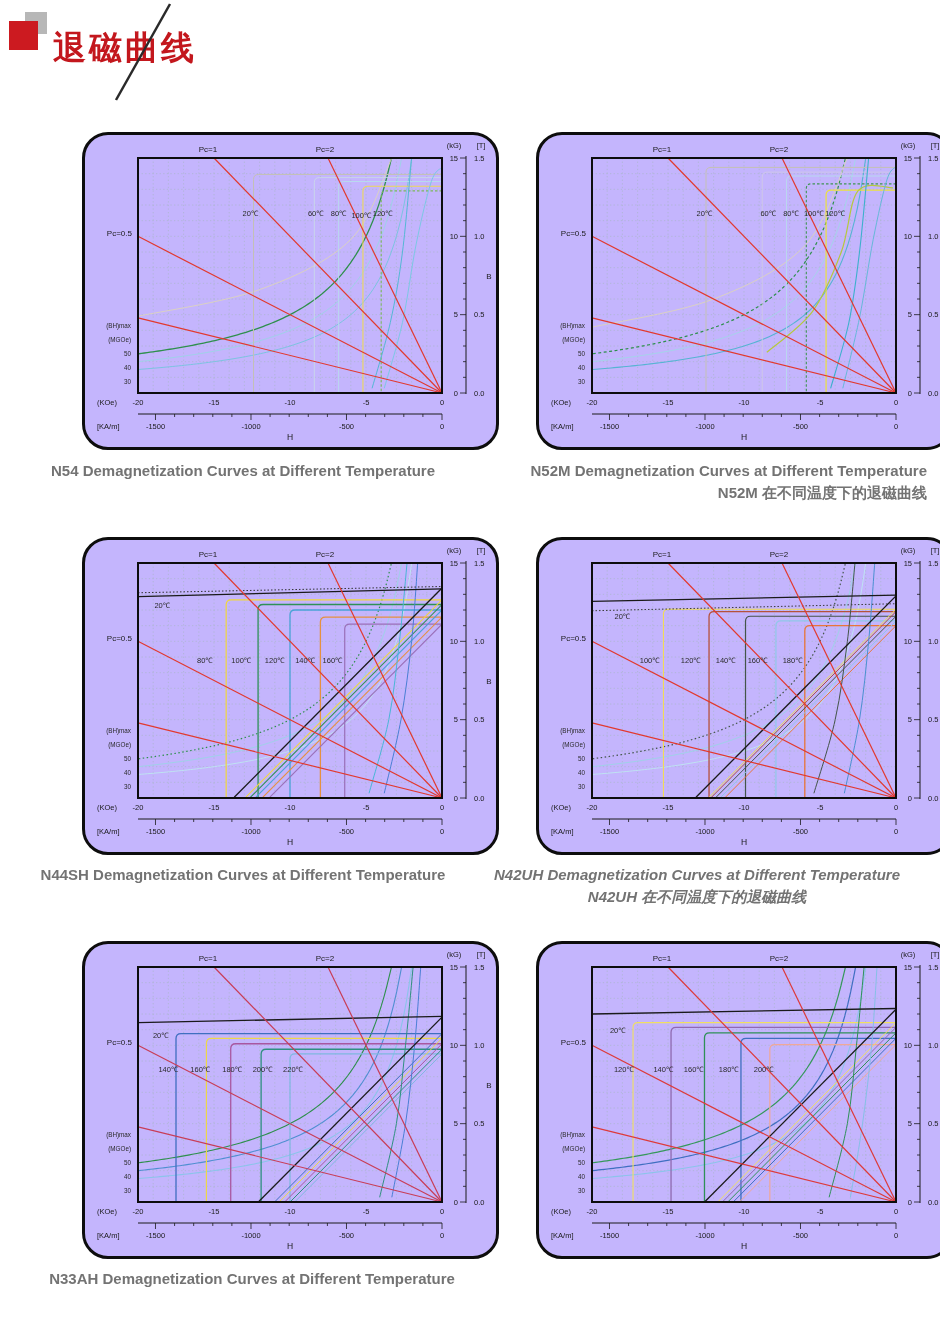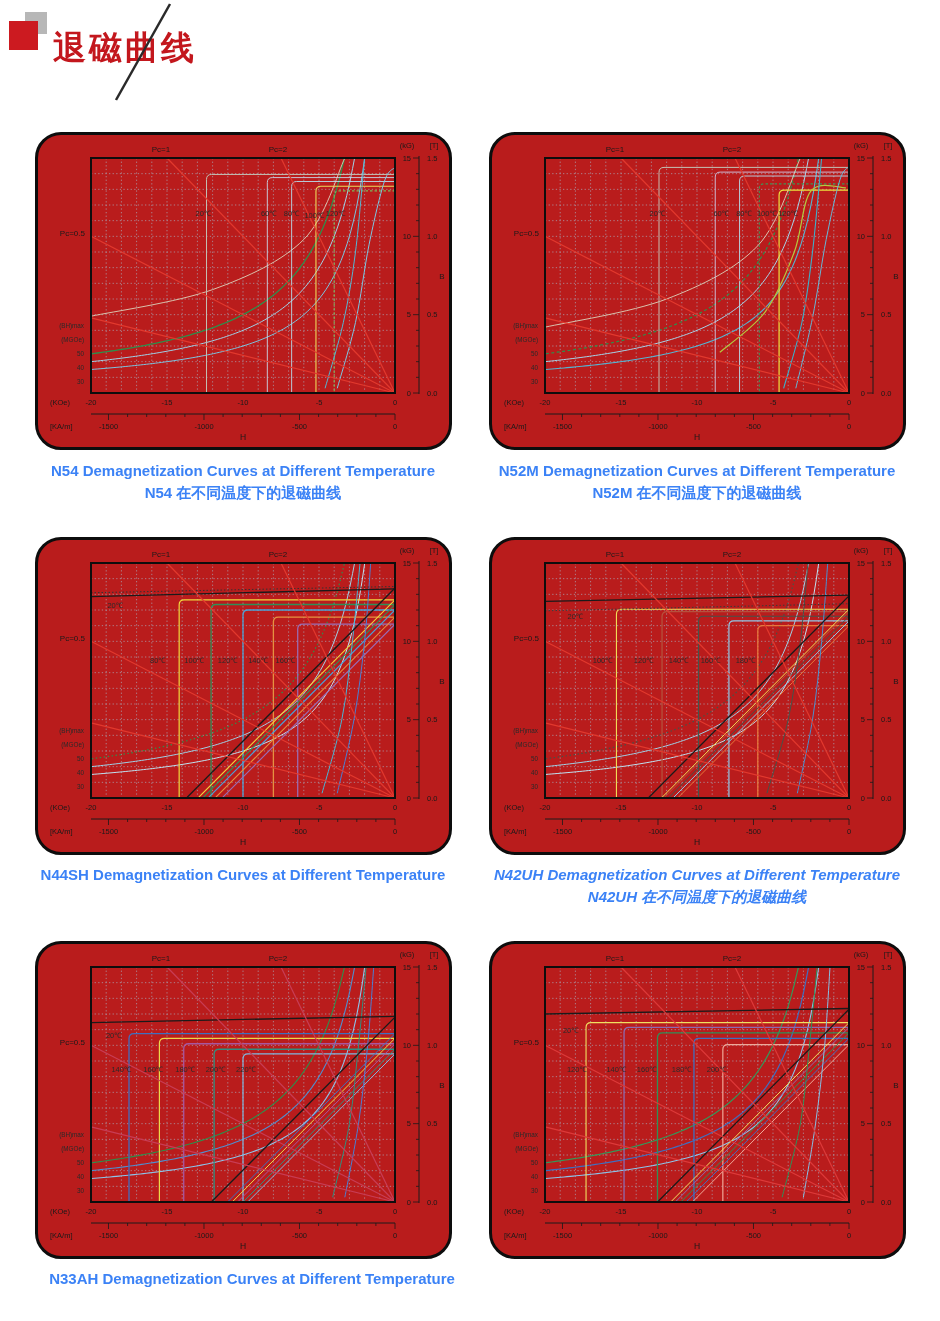--- a/index.html
+++ b/index.html
@@ -3,23 +3,23 @@
 <meta charset="utf-8">
 <style>
   html,body{margin:0;padding:0;background:#fff;}
   #page{position:relative;width:940px;height:1321px;background:#fff;overflow:hidden;
         font-family:"Liberation Sans", sans-serif;}
   .sq-gray{position:absolute;left:25px;top:12px;width:22px;height:22px;background:#b7b7b7;}
   .sq-red{position:absolute;left:9px;top:21px;width:29px;height:29px;background:#cc1a20;}
   .cn-title{position:absolute;left:53px;top:14px;font-size:33px;font-weight:bold;color:#c3171d;letter-spacing:3px;margin-top:12px;}
   .en-title{position:absolute;left:149px;top:44px;font-size:25px;color:#1c1c1c;letter-spacing:0.5px;}
   #slash{position:absolute;left:0;top:0;pointer-events:none;}
-  .card{position:absolute;width:411px;height:312px;background:#b91c1c;border:3px solid #0d0d0d;border-radius:26px;}
+  .card{position:absolute;width:411px;height:312px;background:#c4b5fd;border:3px solid #0d0d0d;border-radius:26px;margin-left:47px;}
   .card svg{display:block;width:411px;height:306px;}
-  .caption{position:absolute;width:460px;text-align:center;color:#3b82f6;}
+  .caption{position:absolute;width:460px;text-align:center;color:#737373;}
   .caption .en{font-size:15px;font-weight:600;line-height:1.45;}
   .caption .cn{font-size:15px;font-weight:600;line-height:1.45;}
 </style>
 </head>
 <body>
 
 <div id="page">
   <div class="sq-gray"></div>
   <div class="sq-red"></div>
   <div class="cn-title">退磁曲线</div>
@@ -858,23 +858,22 @@
         <text x="46" y="193.41666666666669" font-size="6.3" text-anchor="end" fill="#2a2a2a" font-family="&quot;Liberation Sans&quot;, sans-serif">(BH)max</text>
         <text x="46" y="206.73333333333335" font-size="6.3" text-anchor="end" fill="#2a2a2a" font-family="&quot;Liberation Sans&quot;, sans-serif">(MGOe)</text>
         <text x="46" y="220.83333333333334" font-size="6.3" text-anchor="end" fill="#2a2a2a" font-family="&quot;Liberation Sans&quot;, sans-serif">50</text>
         <text x="46" y="234.93333333333334" font-size="6.3" text-anchor="end" fill="#2a2a2a" font-family="&quot;Liberation Sans&quot;, sans-serif">40</text>
         <text x="46" y="249.03333333333333" font-size="6.3" text-anchor="end" fill="#2a2a2a" font-family="&quot;Liberation Sans&quot;, sans-serif">30</text>
       </svg>
   </div>
 
   <div class="caption" style="left:13px;top:460px;">
     <div class="en">N54 Demagnetization Curves at Different Temperature</div>
-    <div class="cn">N54 在不同温度下的退磁曲线</div>
-  </div>
-  <div class="caption" style="left:467px;top:460px;">
+  </div>
+  <div class="caption" style="left:467px;top:460px;text-align:right;">
     <div class="en">N52M Demagnetization Curves at Different Temperature</div>
     <div class="cn">N52M 在不同温度下的退磁曲线</div>
   </div>
   <div class="caption" style="left:13px;top:864px;">
     <div class="en">N44SH Demagnetization Curves at Different Temperature</div>
   </div>
   <div class="caption" style="left:467px;top:864px;font-style:italic;">
     <div class="en">N42UH Demagnetization Curves at Different Temperature</div>
     <div class="cn">N42UH 在不同温度下的退磁曲线</div>
   </div>

